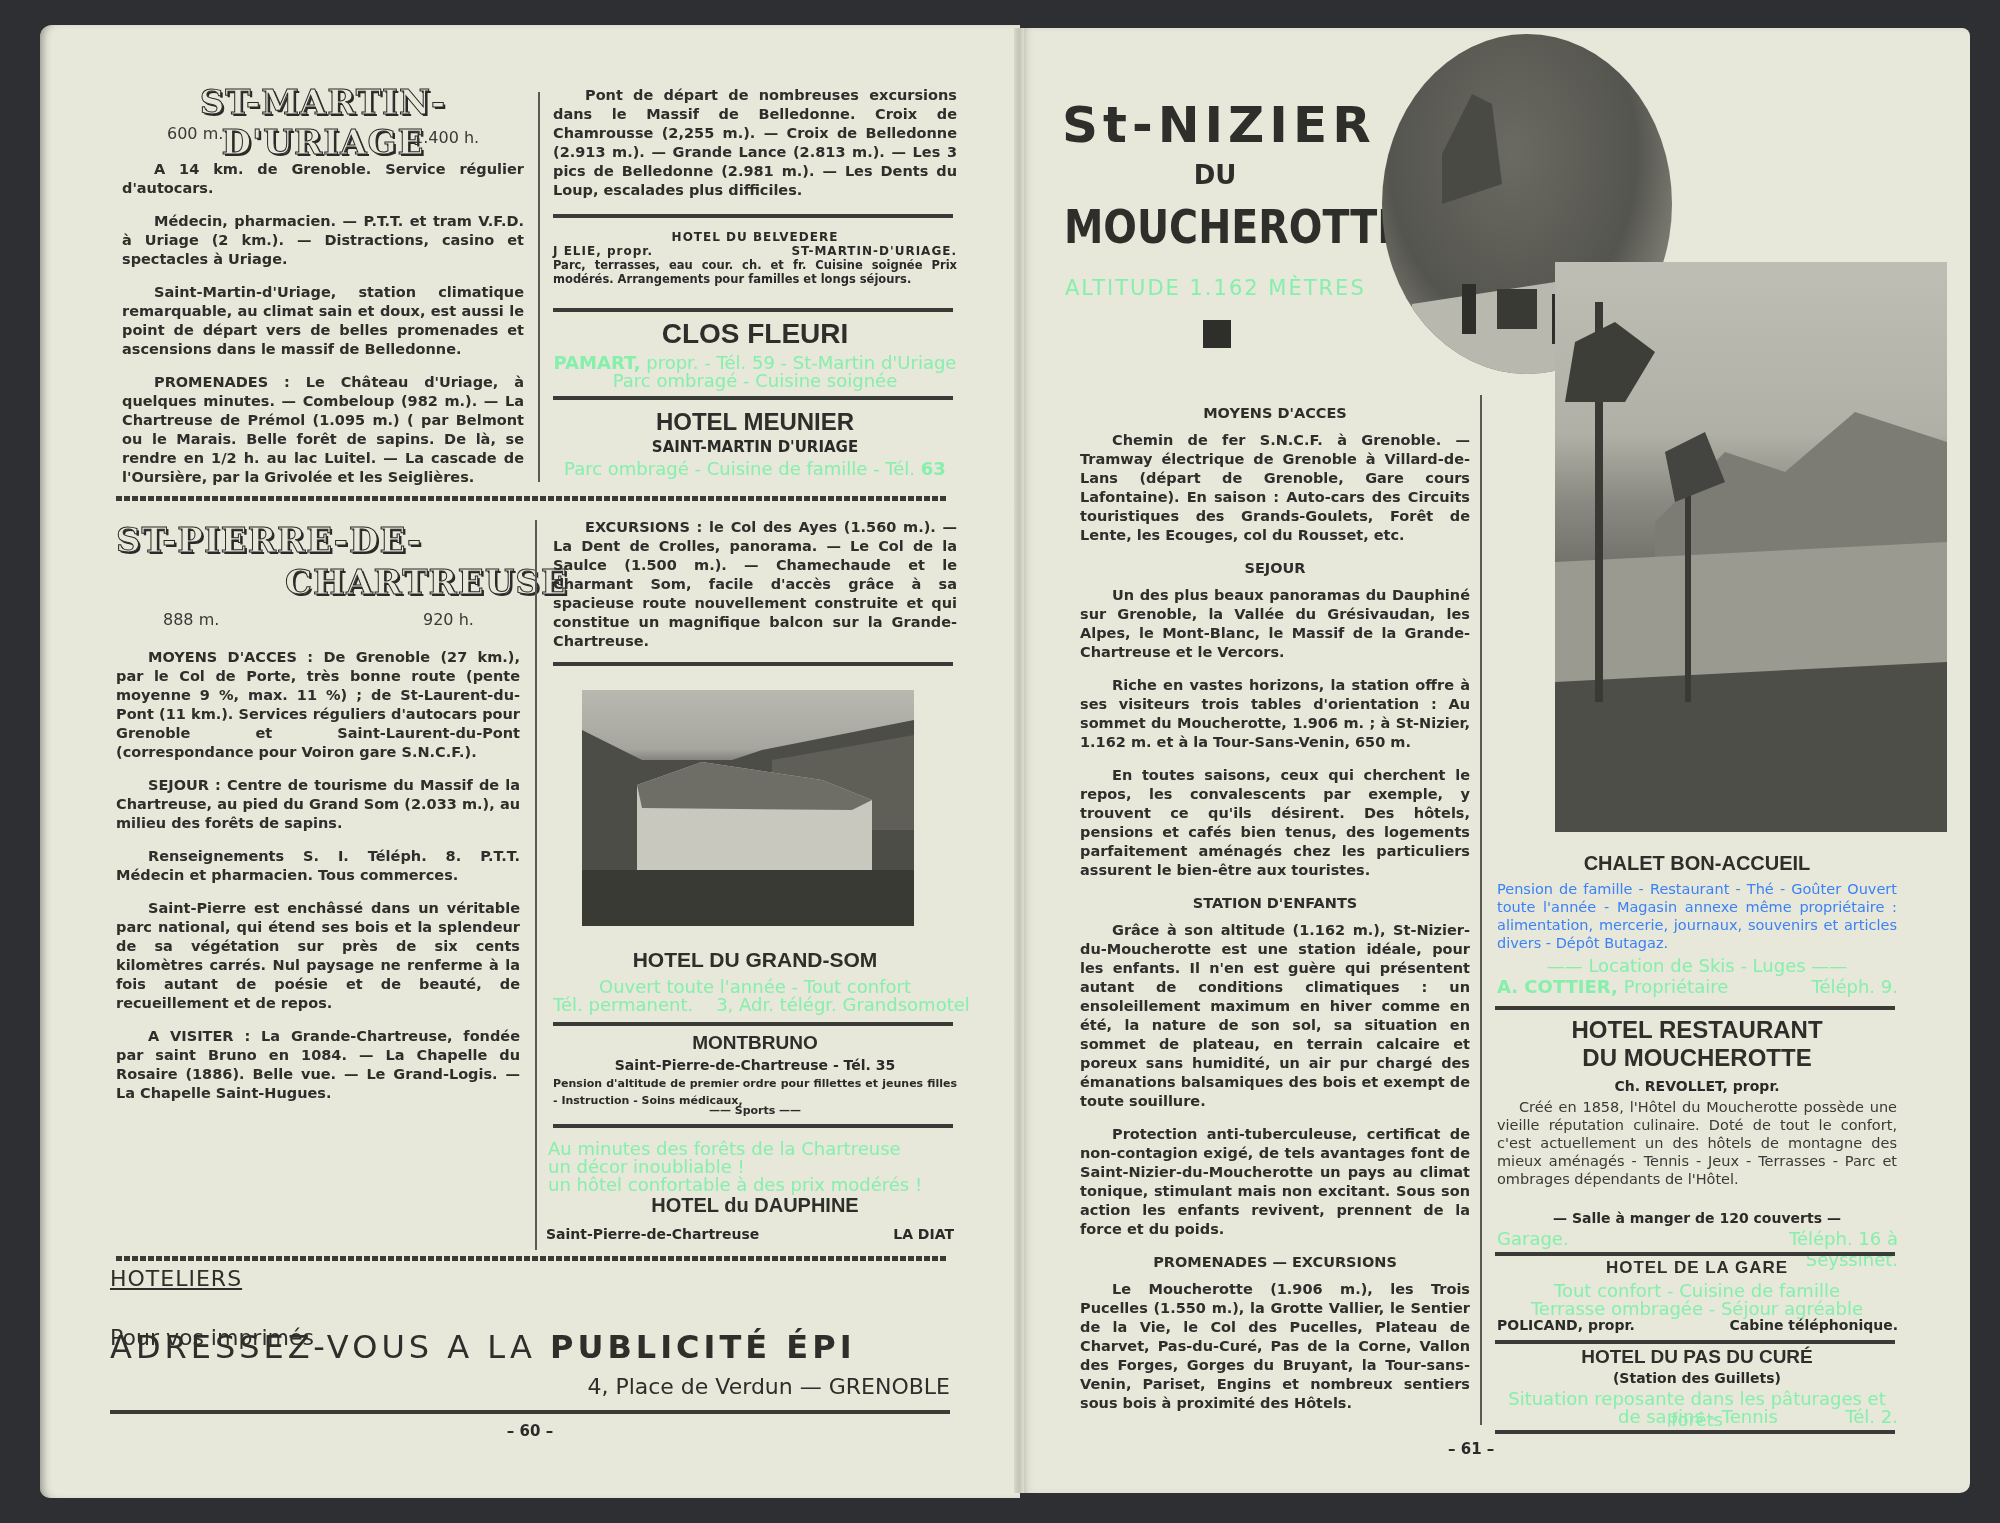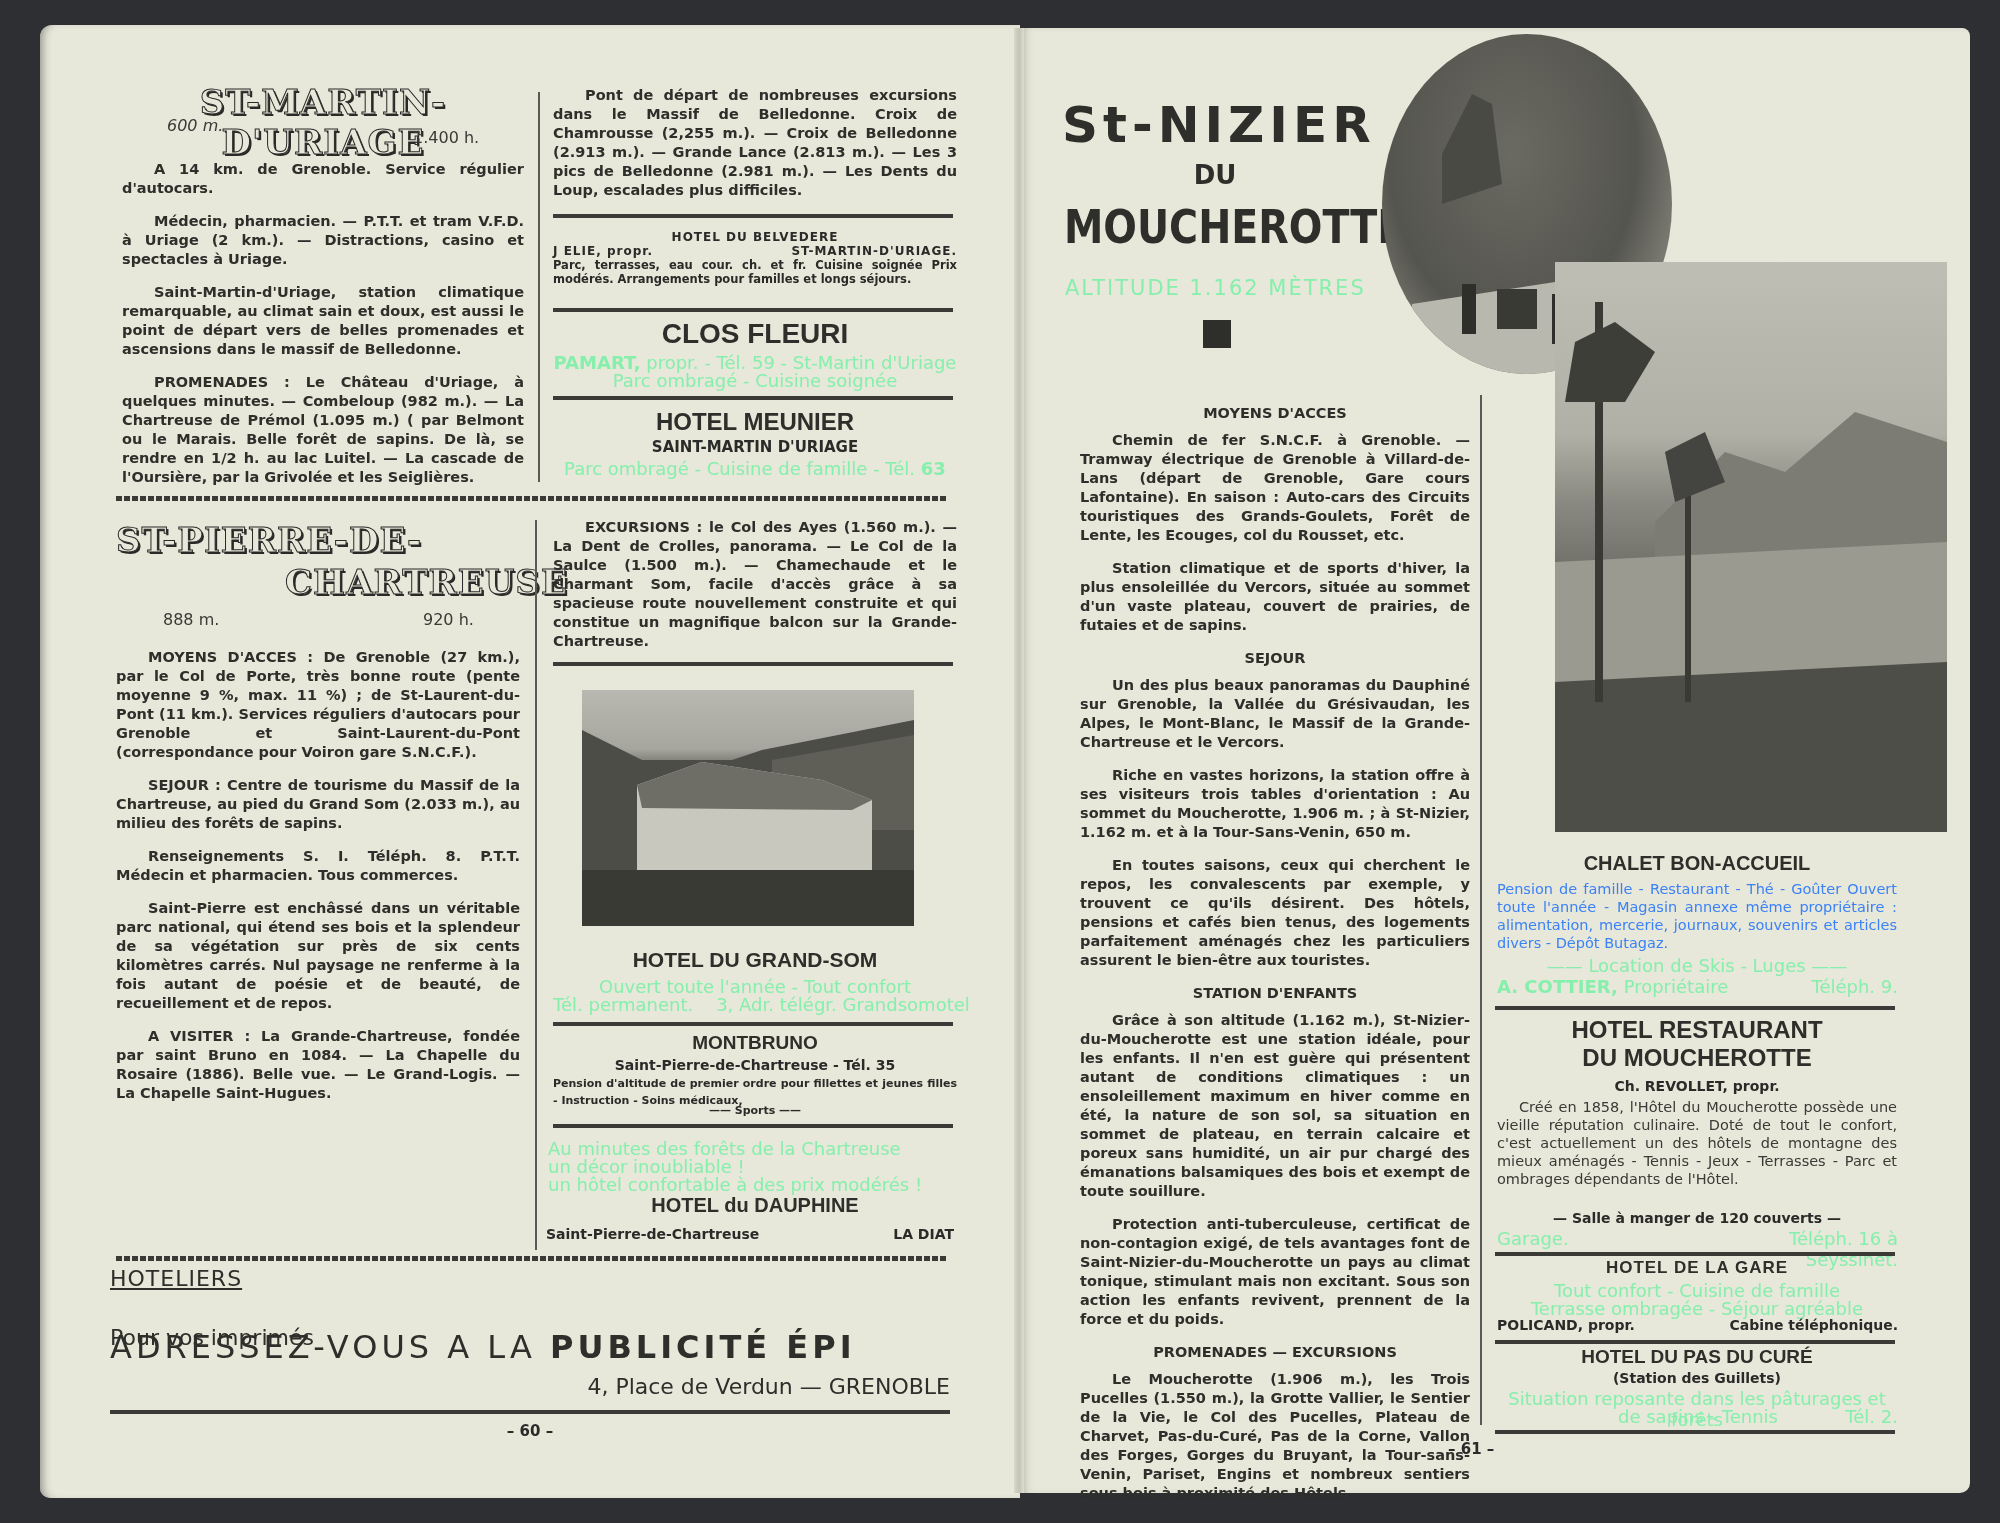--- a/index.html
+++ b/index.html
@@ -26,21 +26,21 @@
 </style>
 </head>
 <body>
 
 <div class="edge-left"></div>
 <div id="page-left" class="page"></div>
 <div id="page-right" class="page"></div>
 <div class="gutter"></div>
 
 <div class="abs deco-title" style="left:118px;top:82px;width:410px;text-align:center;">ST-MARTIN-D'URIAGE</div>
-<div class="abs light" style="left:167px;top:116px;font-style:italic;">600 m.</div>
+<div class="abs light" style="left:167px;top:124px;">600 m.</div>
 <div class="abs light" style="left:413px;top:128px;">1.400 h.</div>
 <div class="abs body-txt" style="left:122px;top:160px;width:402px;">
   <p>A 14 km. de Grenoble. Service régulier d'autocars.</p>
   <p>Médecin, pharmacien. — P.T.T. et tram V.F.D. à Uriage (2 km.). — Distractions, casino et spectacles à Uriage.</p>
   <p>Saint-Martin-d'Uriage, station climatique remarquable, au climat sain et doux, est aussi le point de départ vers de belles promenades et ascensions dans le massif de Belledonne.</p>
   <p>PROMENADES : Le Château d'Uriage, à quelques minutes. — Combeloup (982 m.). — La Chartreuse de Prémol (1.095 m.) ( par Belmont ou le Marais. Belle forêt de sapins. De là, se rendre en 1/2 h. au lac Luitel. — La cascade de l'Oursière, par la Grivolée et les Seiglières.</p>
 </div>
 
 <div class="vline" style="left:538px;top:92px;height:390px;"></div>
 
@@ -149,21 +149,20 @@
     <rect x="40" y="40" width="8" height="400" fill="#3a3a35"></rect>
     <polygon points="20,80 60,60 100,90 70,140 10,140" fill="#3e3e39"></polygon>
     <rect x="130" y="190" width="6" height="250" fill="#3a3a35"></rect>
     <polygon points="110,190 150,170 170,220 120,240" fill="#444440"></polygon>
   </svg>
 </div>
 
 <div class="abs body-txt" style="left:1080px;top:404px;width:390px;">
   <div class="center" style="margin-bottom:8px;">MOYENS D'ACCES</div>
   <p>Chemin de fer S.N.C.F. à Grenoble. — Tramway électrique de Grenoble à Villard-de-Lans (départ de Grenoble, Gare cours Lafontaine). En saison : Auto-cars des Circuits touristiques des Grands-Goulets, Forêt de Lente, les Ecouges, col du Rousset, etc.</p>
-  <p>Station climatique et de sports d'hiver, la plus ensoleillée du Vercors, située au sommet d'un vaste plateau, couvert de prairies, de futaies et de sapins.</p>
   <div class="center" style="margin-bottom:8px;">SEJOUR</div>
   <p>Un des plus beaux panoramas du Dauphiné sur Grenoble, la Vallée du Grésivaudan, les Alpes, le Mont-Blanc, le Massif de la Grande-Chartreuse et le Vercors.</p>
   <p>Riche en vastes horizons, la station offre à ses visiteurs trois tables d'orientation : Au sommet du Moucherotte, 1.906 m. ; à St-Nizier, 1.162 m. et à la Tour-Sans-Venin, 650 m.</p>
   <p>En toutes saisons, ceux qui cherchent le repos, les convalescents par exemple, y trouvent ce qu'ils désirent. Des hôtels, pensions et cafés bien tenus, des logements parfaitement aménagés chez les particuliers assurent le bien-être aux touristes.</p>
   <div class="center" style="margin-bottom:8px;">STATION D'ENFANTS</div>
   <p>Grâce à son altitude (1.162 m.), St-Nizier-du-Moucherotte est une station idéale, pour les enfants. Il n'en est guère qui présentent autant de conditions climatiques : un ensoleillement maximum en hiver comme en été, la nature de son sol, sa situation en sommet de plateau, en terrain calcaire et poreux sans humidité, un air pur chargé des émanations balsamiques des bois et exempt de toute souillure.</p>
   <p>Protection anti-tuberculeuse, certificat de non-contagion exigé, de tels avantages font de Saint-Nizier-du-Moucherotte un pays au climat tonique, stimulant mais non excitant. Sous son action les enfants revivent, prennent de la force et du poids.</p>
   <div class="center" style="margin-bottom:8px;">PROMENADES — EXCURSIONS</div>
   <p>Le Moucherotte (1.906 m.), les Trois Pucelles (1.550 m.), la Grotte Vallier, le Sentier de la Vie, le Col des Pucelles, Plateau de Charvet, Pas-du-Curé, Pas de la Corne, Vallon des Forges, Gorges du Bruyant, la Tour-sans-Venin, Pariset, Engins et nombreux sentiers sous bois à proximité des Hôtels.</p>
 </div>

